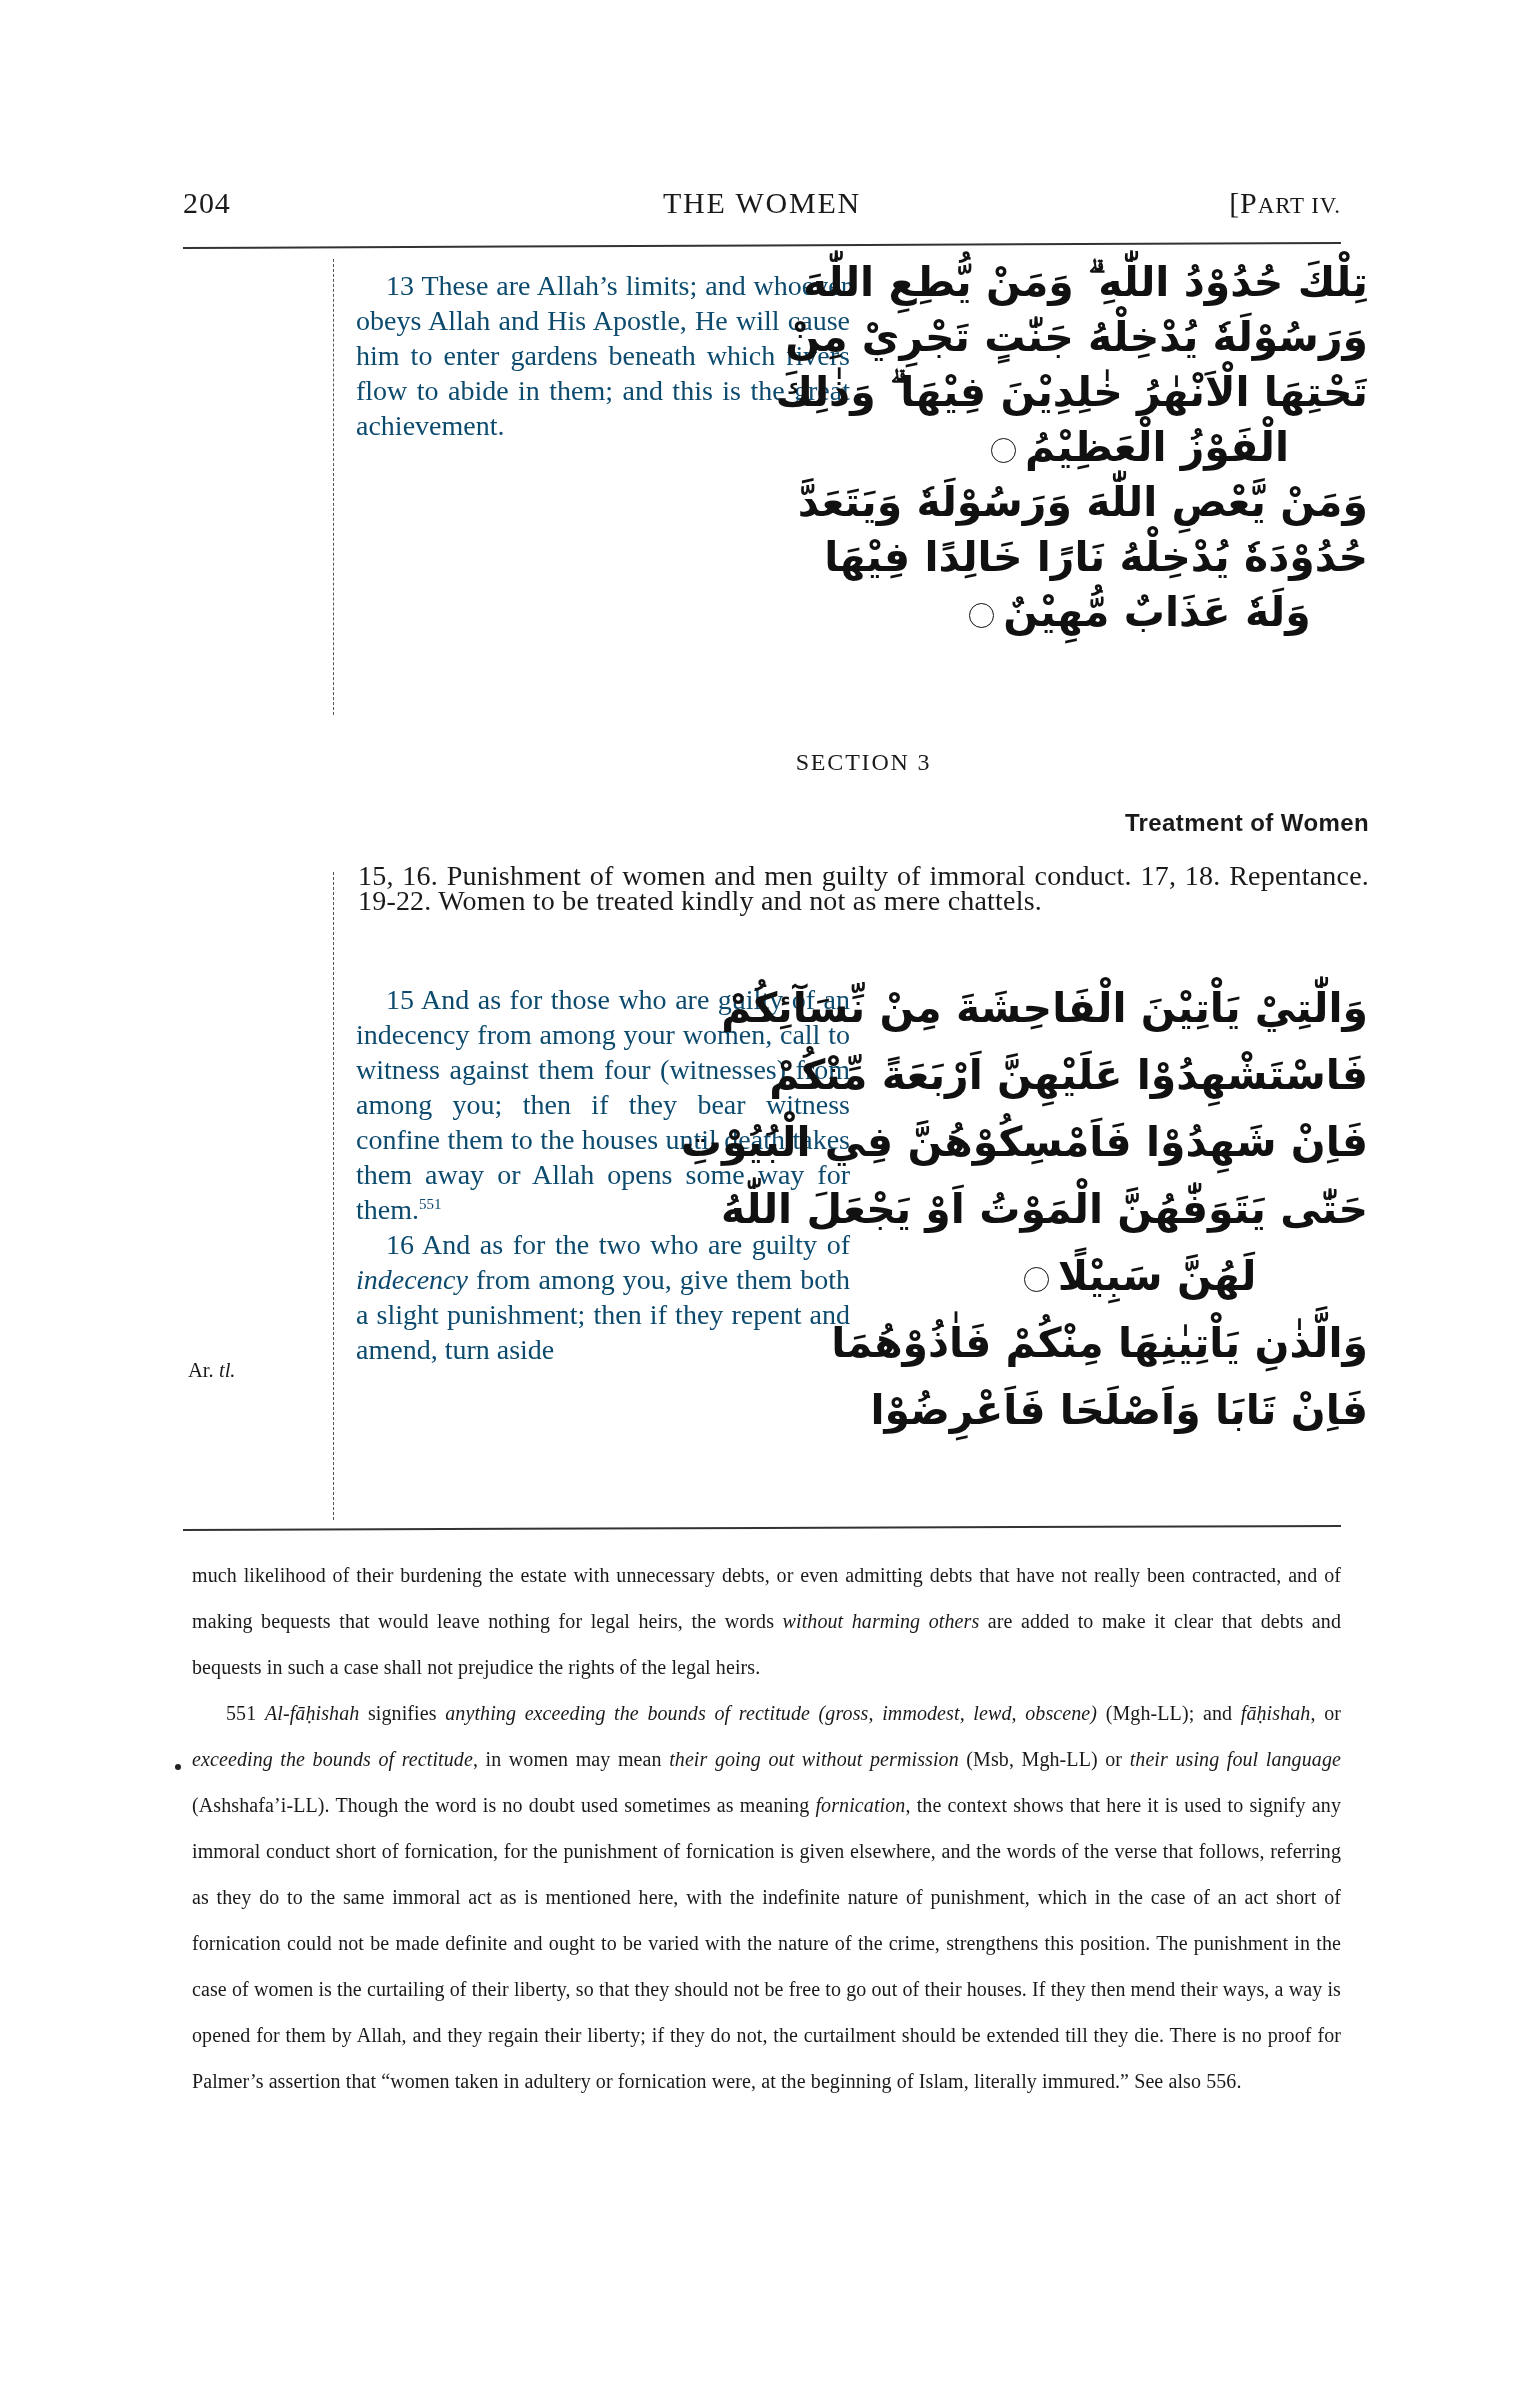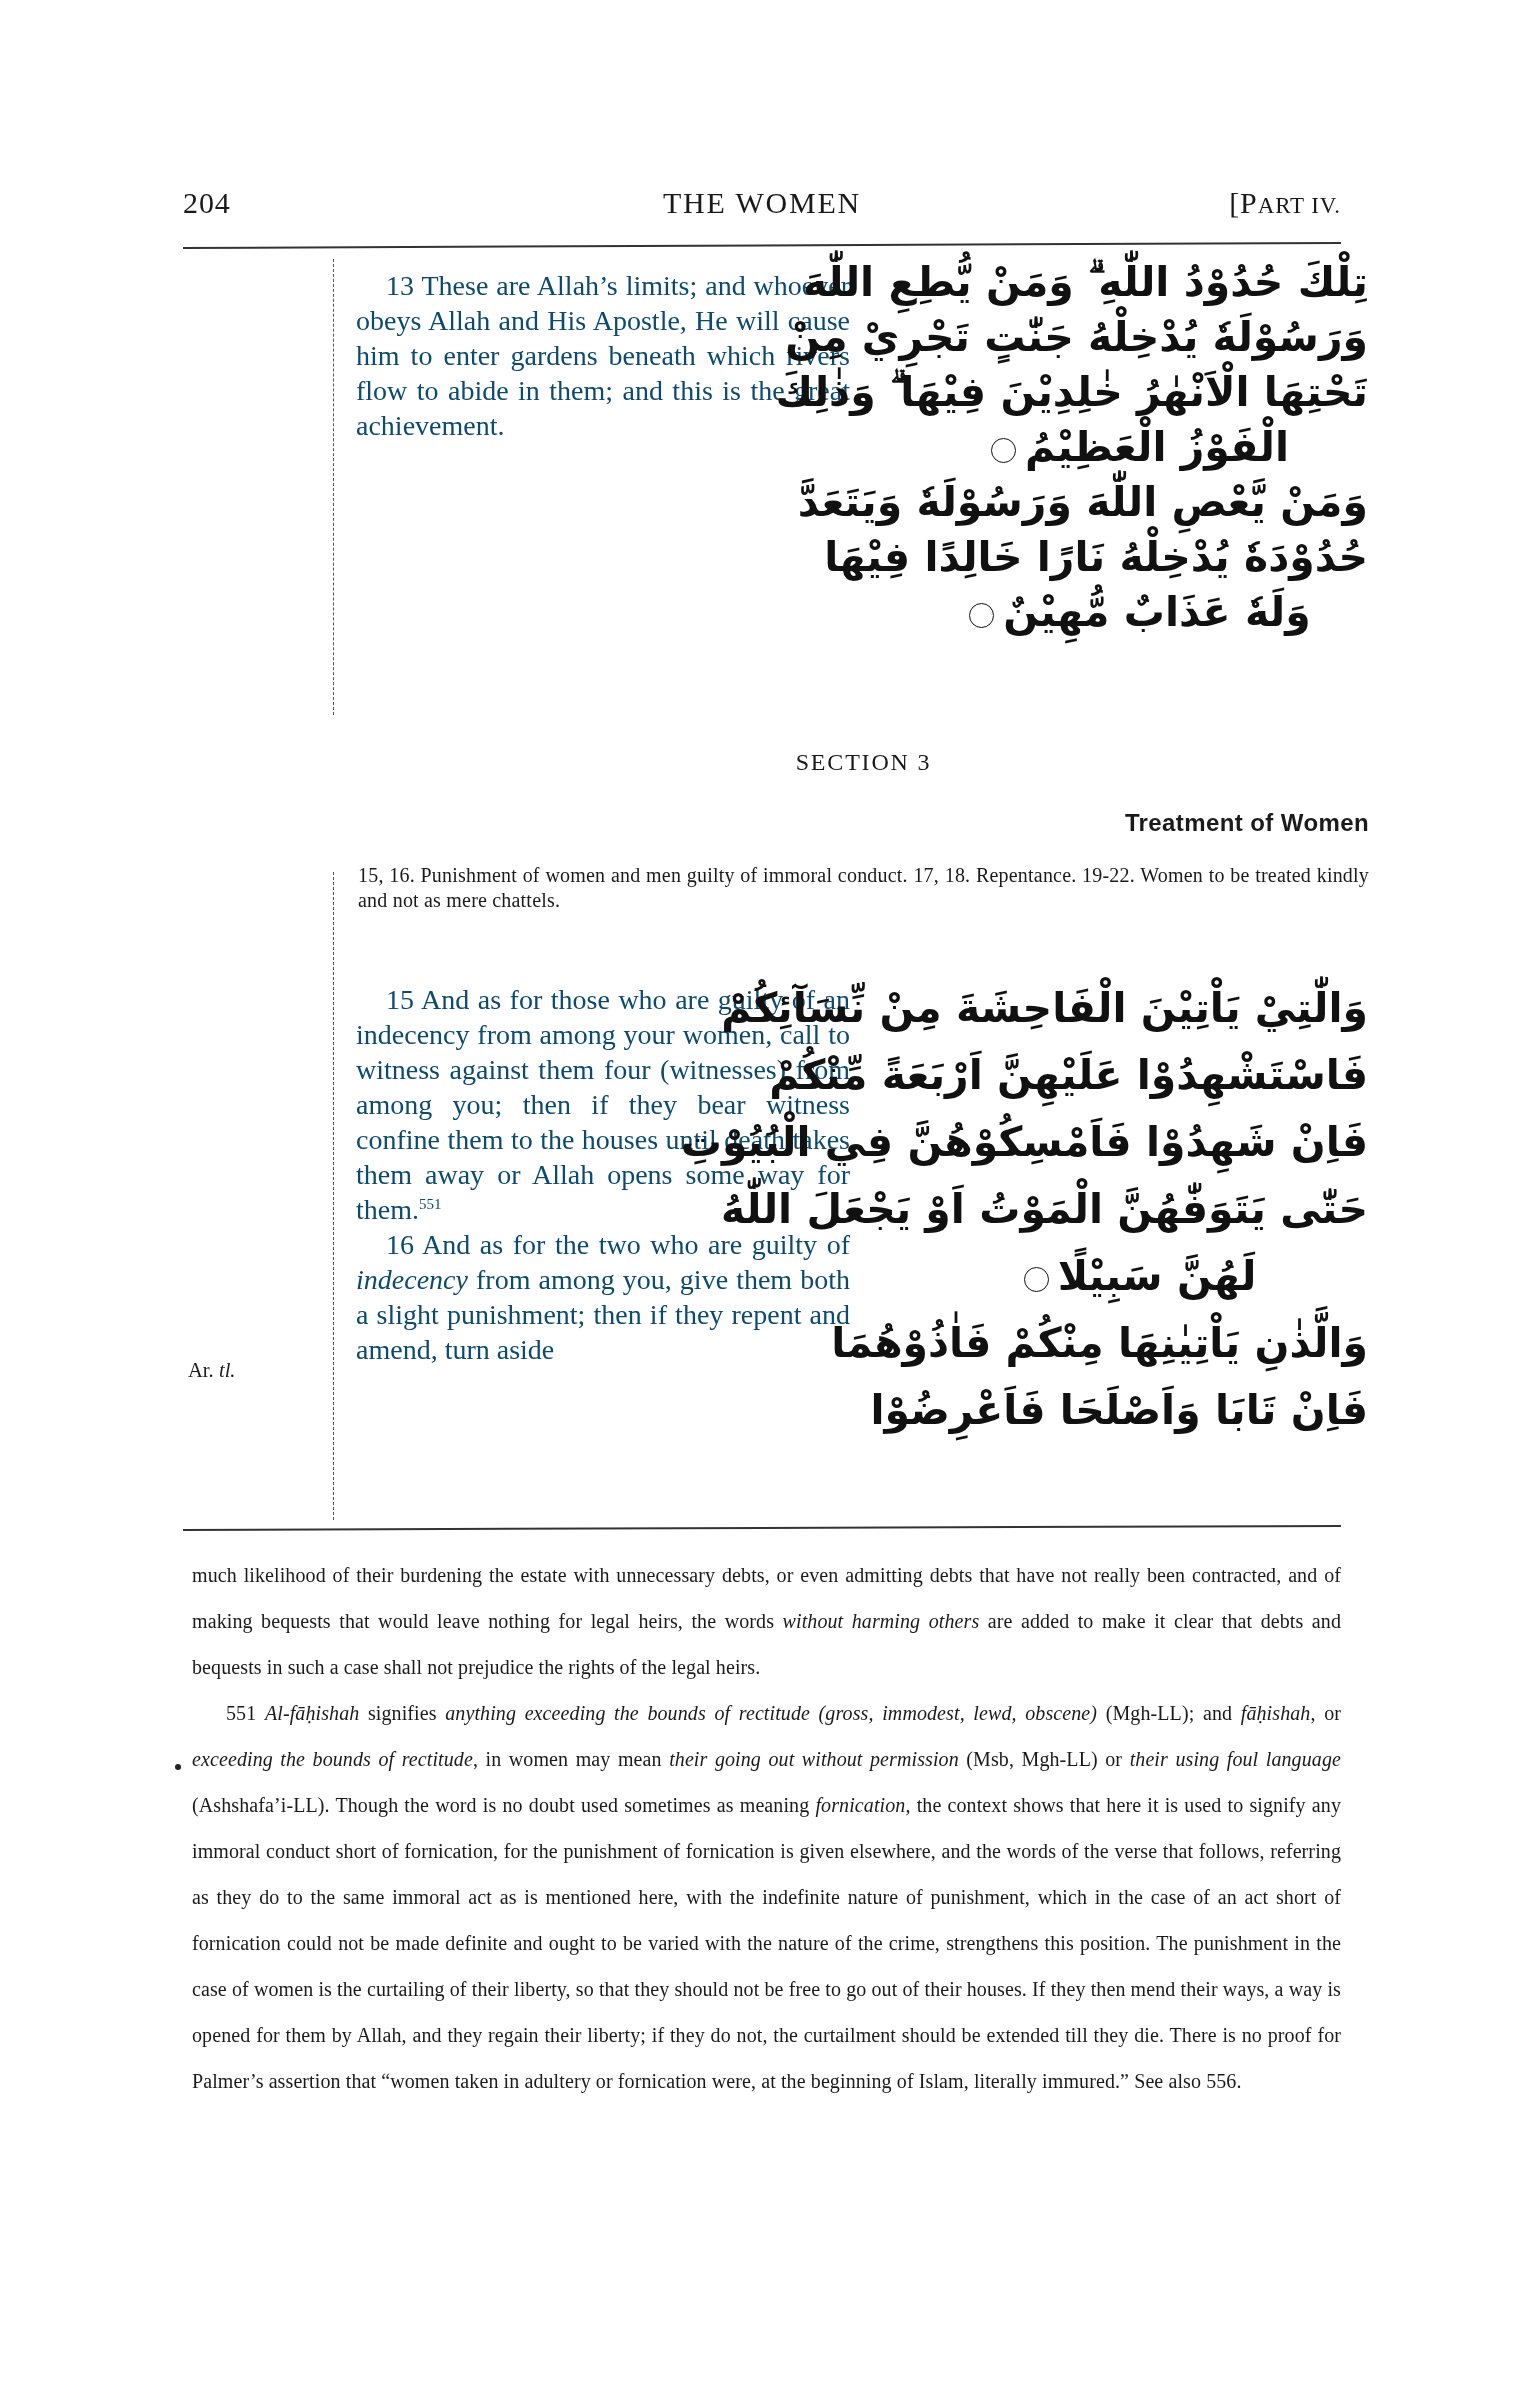--- a/index.html
+++ b/index.html
@@ -115,21 +115,21 @@
       font-family: "Liberation Sans", "DejaVu Sans", sans-serif;
       font-weight: bold;
       font-size: 24px;
       letter-spacing: 0.4px;
     }
     .section-summary {
       position: absolute;
       top: 863px;
       left: 358px;
       width: 1011px;
-      font-size: 20px;
+      font-size: 28px;
       line-height: 25px;
       text-align: justify;
       letter-spacing: 0.2px;
     }
     .margin-note {
       position: absolute;
       left: 188px;
       top: 1359px;
       font-size: 20.6px;
     }

